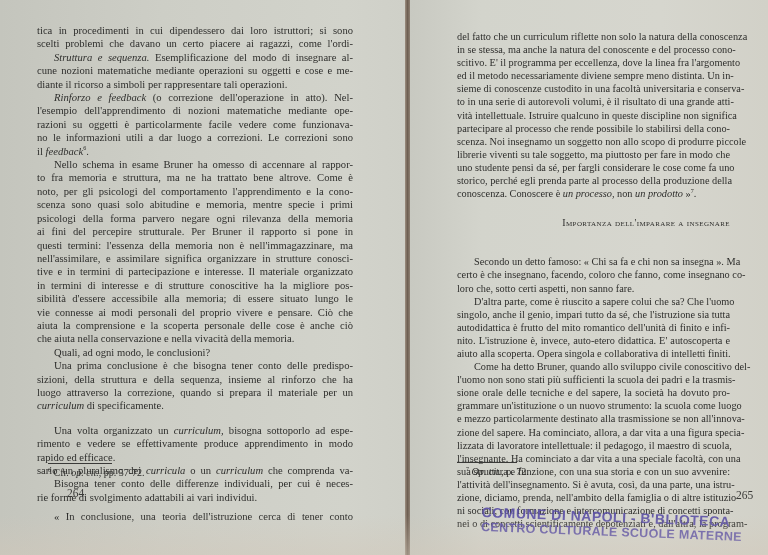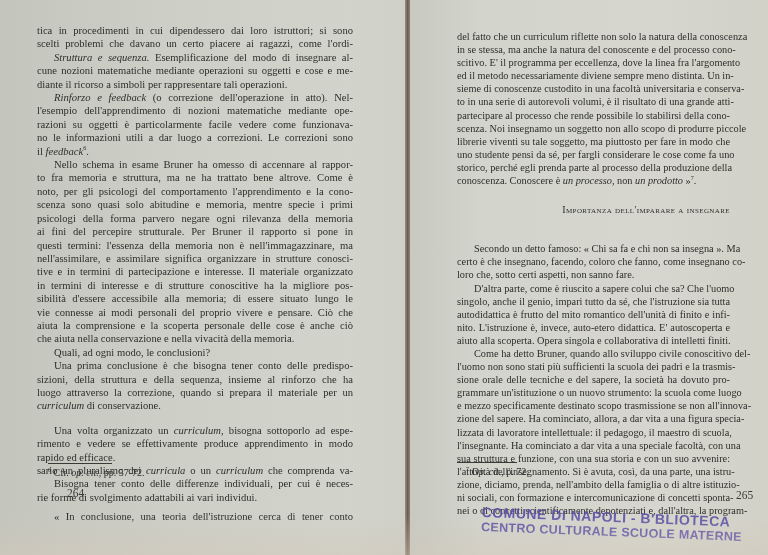--- a/index.html
+++ b/index.html
@@ -96,21 +96,21 @@
     <span class="line">sibilità d'essere accessibile alla memoria; di essere situato lungo le</span>
     <span class="line">vie connesse ai modi personali del proprio vivere e pensare. Ciò che</span>
     <span class="line">aiuta la comprensione e la scoperta personale delle cose è anche ciò</span>
     <span class="line last">che aiuta nella conservazione e nella vivacità della memoria.</span>
 
     <span class="line ind last">Quali, ad ogni modo, le conclusioni?</span>
 
     <span class="line ind">Una prima conclusione è che bisogna tener conto delle predispo-</span>
     <span class="line">sizioni, della struttura e della sequenza, insieme al rinforzo che ha</span>
     <span class="line">luogo attraverso la correzione, quando si prepara il materiale per un</span>
-    <span class="line last"><em>curriculum</em><span> di conservazione.</span></span>
+    <span class="line last"><em>curriculum</em><span> di specificamente.</span></span>
 
     <div style="height:11px"></div>
     <span class="line ind"><span>Una volta organizzato un </span><em>curriculum,</em><span> bisogna sottoporlo ad espe-</span></span>
     <span class="line">rimento e vedere se effettivamente produce apprendimento in modo</span>
     <span class="line last">rapido ed efficace.</span>
 
     <span class="line"><span>sario un pluralismo dei </span><em>curricula</em><span> o un </span><em>curriculum</em><span> che comprenda va-</span></span>
     <span class="line ind">Bisogna tener conto delle differenze individuali, per cui è neces-</span>
     <span class="line last">rie forme di svolgimento adattabili ai vari individui.</span>
 
@@ -122,20 +122,21 @@
   <div class="footnote" style="left:48px; top:467px;"><sup>6</sup><span> Cfr. </span><em>op. cit.,</em><span> pp. 57-72.</span></div>
   <div class="folio" style="left:31px; top:487px;margin-left:36px;">264</div>
 
   <div class="text-block right-text">
     <span class="line">del fatto che un curriculum riflette non solo la natura della conoscenza</span>
     <span class="line">in se stessa, ma anche la natura del conoscente e del processo cono-</span>
     <span class="line">scitivo. E' il programma per eccellenza, dove la linea fra l'argomento</span>
     <span class="line">ed il metodo necessariamente diviene sempre meno distinta. Un in-</span>
     <span class="line">sieme di conoscenze custodito in una facoltà universitaria e conserva-</span>
     <span class="line">to in una serie di autorevoli volumi, è il risultato di una grande atti-</span>
+    <span class="line">vità intellettuale. Istruire qualcuno in queste discipline non significa</span>
     <span class="line">partecipare al processo che rende possibile lo stabilirsi della cono-</span>
     <span class="line">scenza. Noi insegnamo un soggetto non allo scopo di produrre piccole</span>
     <span class="line">librerie viventi su tale soggetto, ma piuttosto per fare in modo che</span>
     <span class="line">uno studente pensi da sé, per fargli considerare le cose come fa uno</span>
     <span class="line">storico, perché egli prenda parte al processo della produzione della</span>
     <span class="line last"><span>conoscenza. Conoscere è </span><em>un processo,</em><span> non </span><em>un prodotto</em><span> »</span><sup>7</sup><span>.</span></span>
 
     <span class="heading">Importanza dell'imparare a insegnare</span>
 
     <span class="line ind">Secondo un detto famoso: « Chi sa fa e chi non sa insegna ». Ma</span>
@@ -145,21 +146,21 @@
     <span class="line ind">D'altra parte, come è riuscito a sapere colui che sa? Che l'uomo</span>
     <span class="line">singolo, anche il genio, impari tutto da sé, che l'istruzione sia tutta</span>
     <span class="line">autodidattica è frutto del mito romantico dell'unità di finito e infi-</span>
     <span class="line">nito. L'istruzione è, invece, auto-etero didattica. E' autoscoperta e</span>
     <span class="line last">aiuto alla scoperta. Opera singola e collaborativa di intelletti finiti.</span>
 
     <span class="line ind">Come ha detto Bruner, quando allo sviluppo civile conoscitivo del-</span>
     <span class="line">l'uomo non sono stati più sufficienti la scuola dei padri e la trasmis-</span>
     <span class="line">sione orale delle tecniche e del sapere, la società ha dovuto pro-</span>
     <span class="line">grammare un'istituzione o un nuovo strumento: la scuola come luogo</span>
-    <span class="line">e mezzo specificamente destinato scopo trasmissione se non all'innova-</span>
+    <span class="line">e mezzo particolarmente destinato alla trasmissione se non all'innova-</span>
     <span class="line">zione del sapere. Ha cominciato, allora, a dar vita a una figura specia-</span>
     <span class="line">lizzata di lavoratore intellettuale: il pedagogo, il maestro di scuola,</span>
     <span class="line">l'insegnante. Ha cominciato a dar vita a una speciale facoltà, con una</span>
     <span class="line">sua struttura e funzione, con una sua storia e con un suo avvenire:</span>
     <span class="line">l'attività dell'insegnamento. Si è avuta, così, da una parte, una istru-</span>
     <span class="line">zione, diciamo, prenda, nell'ambito della famiglia o di altre istituzio-</span>
     <span class="line">ni sociali, con formazione e intercomunicazione di concetti sponta-</span>
     <span class="line">nei o di concetti scientificamente depotenziati e, dall'altra, la program-</span>
   </div>
 

